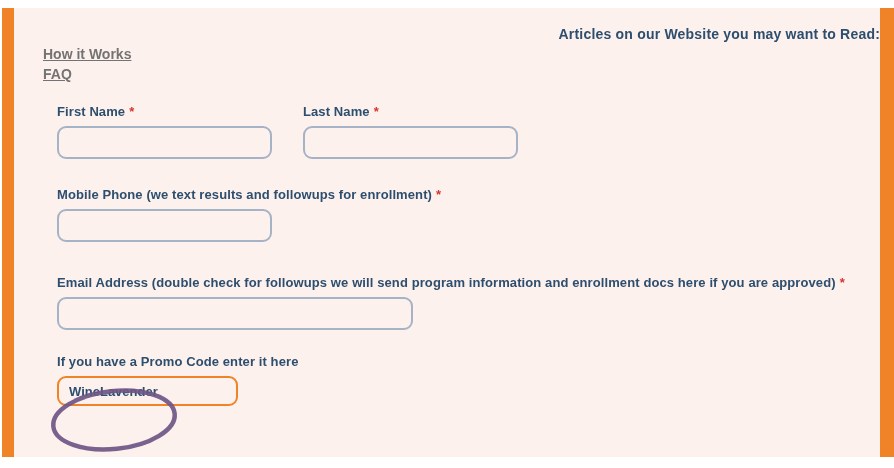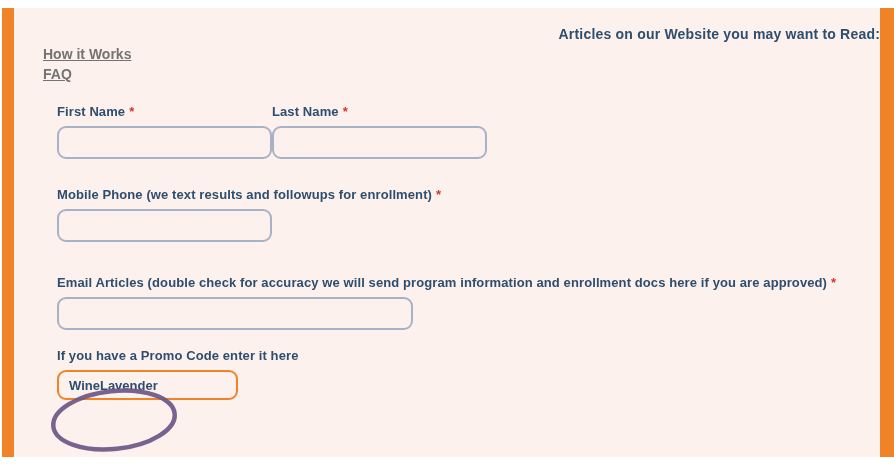--- a/index.html
+++ b/index.html
@@ -55,30 +55,30 @@
     border-radius: 9px;
     height: 33px;
     box-sizing: border-box;
     outline: none;
     font-family: "Liberation Sans", sans-serif;
     font-weight: bold;
     font-size: 13px;
     color: #2d4e6e;
     padding: 0 10px;
   }
-  .row-names { display: flex; }
+  .row-names { display: flex; gap: 31px; }
   .w-name  { width: 215px; }
   .w-phone { width: 215px; }
   .w-email { width: 356px; }
   .w-promo { width: 181px; height: 30px; }
   .promo-input { border-color: #f08227; }
   .email-label { max-width: 795px; }
   .row-phone { margin-top: 28px; }
   .row-email { margin-top: 33px; }
-  .row-promo { margin-top: 18px; }
+  .row-promo { margin-top: 24px; }
   .circle-annotation {
     position: absolute;
     left: 46px; top: 385px;
     pointer-events: none;
   }
 </style>
 </head>
 <body>
 
 <div class="panel">
@@ -108,21 +108,21 @@
 
     <div class="field row-phone">
       <div class="field-label">
         <span>Mobile Phone (we text results and followups for enrollment)</span><span class="req">*</span>
       </div>
       <input type="text" class="text-input w-phone" value="" style="">
     </div>
 
     <div class="field row-email">
       <div class="field-label email-label">
-        <span>Email Articles (double check for accuracy we will send program information and enrollment docs here if you are approved)</span><span class="req">*</span>
+        <span>Email Address (double check for followups we will send program information and enrollment docs here if you are approved)</span><span class="req">*</span>
       </div>
       <input type="text" class="text-input w-email" value="" style="">
     </div>
 
     <div class="field row-promo">
       <div class="field-label">
         <span>If you have a Promo Code enter it here</span>
       </div>
       <input type="text" class="text-input w-promo promo-input" value="WineLavender" style="">
     </div>

